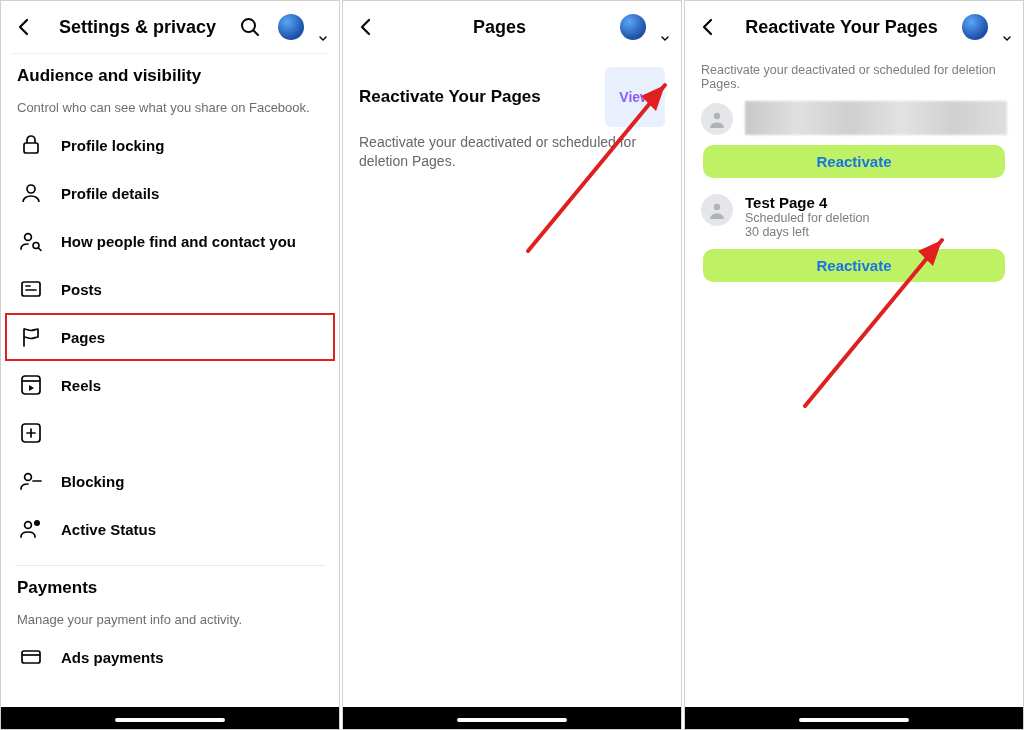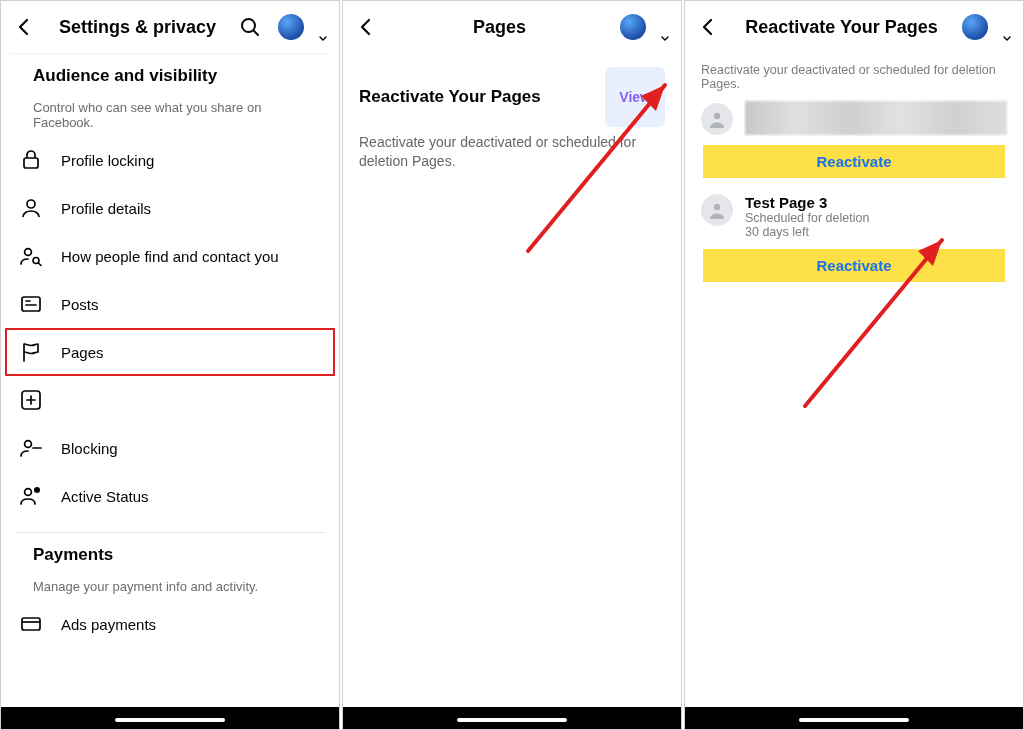--- a/index.html
+++ b/index.html
@@ -13,27 +13,27 @@
     .hdr .title{flex:1;text-align:center;font-size:18px;font-weight:600;color:#050505}
     .icon{width:24px;height:24px;display:flex;align-items:center;justify-content:center;color:#050505}
     .icon svg{display:block}
     .avatar{width:26px;height:26px;border-radius:50%;background:radial-gradient(circle at 35% 30%,#58a6f8 0%,#1d4fa7 70%);position:relative}
     .avatar::after{content:"";position:absolute;bottom:-1px;right:-1px;width:10px;height:10px;border-radius:50%;background:#fff;display:none}
     .chev{width:10px;height:10px;margin-left:-3px;margin-bottom:-14px}
     .chev svg{width:10px;height:10px}
     .thin-sep{height:1px;background:#efefef;margin:0 10px}
 
     
-    .section{padding:12px 32px 4px}
+    .section{padding:12px 16px 4px}
     .section-title{font-size:17px;font-weight:700;color:#050505}
     .section-sub{font-size:13px;color:#6a6e73;margin-top:14px}
 
     
     .menu{padding:2px 4px}
-    .mitem{display:flex;align-items:center;gap:18px;padding:10px 12px;font-size:15px;font-weight:400;color:#050505;border:2px solid transparent}
+    .mitem{display:flex;align-items:center;gap:18px;padding:10px 12px;font-size:15px;font-weight:700;color:#050505;border:2px solid transparent}
     .mitem .mi-icon{width:24px;height:24px;display:flex;align-items:center;justify-content:center;color:#050505}
     .mitem.highlighted{border:2px solid #e02020}
 
     .full-sep{height:1px;background:#e8e8e8;margin:10px 14px 0}
 
     
     .card{padding:14px 16px 10px}
     .card-row{display:flex;align-items:center;gap:10px}
     .card-title{flex:1;font-size:17px;font-weight:700;color:#050505}
     .btn-view{background:#e8f0fe;color:#8b5cf6;border:none;border-radius:6px;font-size:14px;font-weight:600;padding:22px 14px;cursor:pointer}
@@ -42,21 +42,21 @@
     
     .p3-desc{font-size:12.5px;color:#7a7d82;padding:10px 16px 6px}
     .page-item{padding:6px 16px 8px}
     .pi-row{display:flex;gap:12px;align-items:flex-start}
     .pi-avatar{width:32px;height:32px;border-radius:50%;background:#e4e6ea;display:flex;align-items:center;justify-content:center}
     .pi-avatar svg{width:20px;height:20px;color:#b0b3b9}
     .pi-body{flex:1}
     .pi-name{font-size:15px;font-weight:600;color:#050505}
     .pi-meta{font-size:12.5px;color:#7a7d82}
     .pi-blur{height:34px;background:linear-gradient(90deg,#c8c8c8 0%,#e0e0e0 20%,#cfcfcf 40%,#e2e2e2 60%,#d0d0d0 80%,#dedede 100%);filter:blur(1px);margin-top:-2px}
-    .btn-reactivate{display:block;width:calc(100% - 4px);margin:10px auto 2px;background:#fde047;color:#1b74e4;border:none;border-radius:0;font-size:15px;font-weight:600;padding:8px 0;cursor:pointer}
+    .btn-reactivate{display:block;width:calc(100% - 4px);margin:10px auto 2px;background:#bef264;color:#1b74e4;border:none;border-radius:10px;font-size:15px;font-weight:600;padding:8px 0;cursor:pointer}
 
     
     .sysbar{position:absolute;bottom:0;left:0;right:0;height:22px;background:#000}
     .sysbar .pill{position:absolute;left:50%;transform:translateX(-50%);bottom:7px;width:110px;height:4px;background:#fff;border-radius:3px}
 
     
     .arrow{position:absolute;pointer-events:none}
     .arrow svg{display:block}
   </style>
 </head>
@@ -205,20 +205,28 @@
         <span class="mi-icon">
             <svg width="24" height="24">
               <use href="#i-flag"></use>
             </svg>
           </span>
         <span>Pages</span>
       </div>
       <div class="mitem">
         <span class="mi-icon">
             <svg width="24" height="24">
+              <use href="#i-reels"></use>
+            </svg>
+          </span>
+        <span>Reels</span>
+      </div>
+      <div class="mitem">
+        <span class="mi-icon">
+            <svg width="24" height="24">
               <use href="#i-plus"></use>
             </svg>
           </span>
       </div>
       <div class="mitem">
         <span class="mi-icon">
             <svg width="24" height="24">
               <use href="#i-block"></use>
             </svg>
           </span>
@@ -317,21 +325,21 @@
     </div>
 
     <div class="page-item">
       <div class="pi-row">
         <div class="pi-avatar">
             <svg viewBox="0 0 20 20">
               <use href="#i-person"></use>
             </svg>
           </div>
         <div class="pi-body">
-          <div class="pi-name">Test Page 3</div>
+          <div class="pi-name">Test Page 4</div>
           <div class="pi-meta">Scheduled for deletion</div>
           <div class="pi-meta">30 days left</div>
         </div>
       </div>
       <button class="btn-reactivate">Reactivate</button>
     </div>
 
     <div class="arrow" style="left:105px;top:225px">
       <svg width="170" height="200">
           <use href="#i-arrow"></use>

